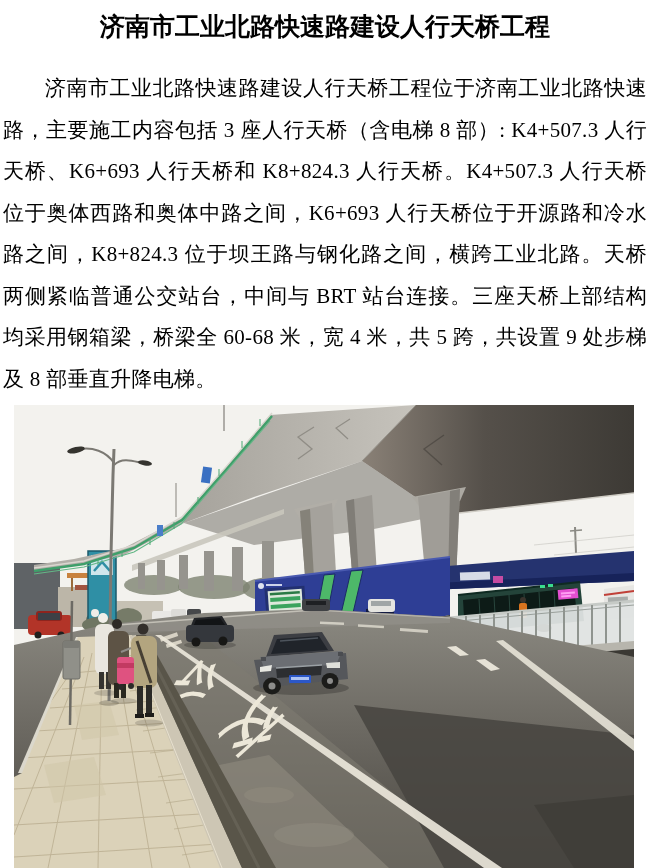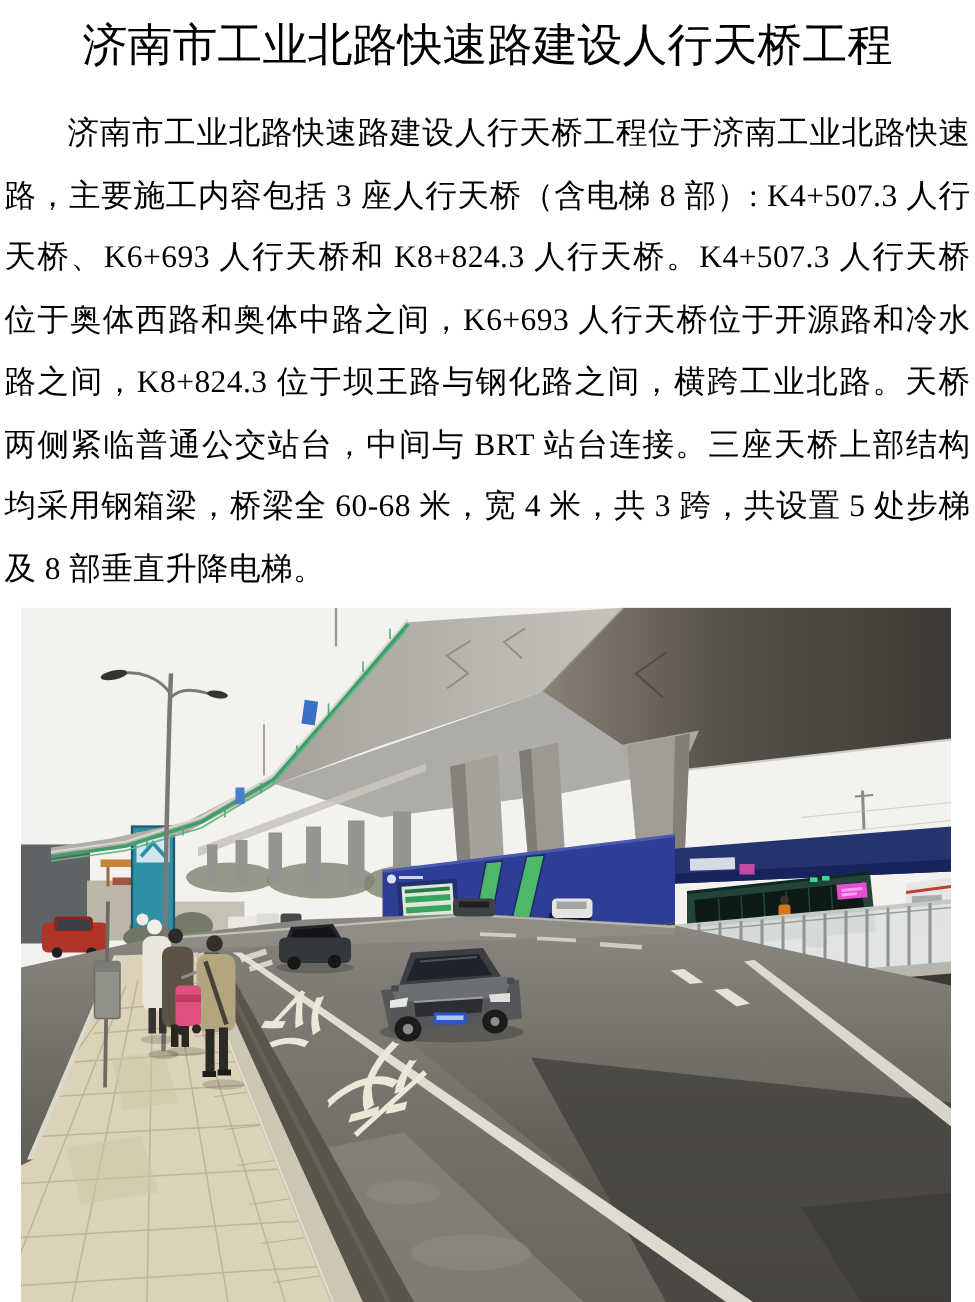--- a/index.html
+++ b/index.html
@@ -1,33 +1,33 @@
 <!DOCTYPE html>
 <html><head>
 <meta charset="utf-8">
 <style>
   html,body{margin:0;padding:0;background:#ffffff;}
   .page{position:relative;width:650px;height:868px;background:#ffffff;overflow:hidden;
         font-family:"Liberation Serif","DejaVu Serif",serif;color:#000;}
   .doc-title{position:absolute;top:10px;left:0;width:650px;text-align:center;
-        font-size:30px;font-weight:normal;letter-spacing:0px;white-space:nowrap;}
+        font-size:25px;font-weight:bold;letter-spacing:0px;white-space:nowrap;}
   .doc-body{position:absolute;top:68px;left:3px;width:644px;
         font-size:21px;line-height:41.5px;text-align:justify;text-justify:inter-ideograph;
         text-indent:2em;letter-spacing:0.3px;}
   .photo{position:absolute;top:405px;left:14px;width:620px;height:463px;overflow:hidden;}
   .photo svg{display:block;}
 </style>
 </head>
 <body>
 
 <div class="page">
 
   <div class="doc-title">济南市工业北路快速路建设人行天桥工程</div>
 
-  <div class="doc-body">济南市工业北路快速路建设人行天桥工程位于济南工业北路快速路，主要施工内容包括 3 座人行天桥（含电梯 8 部）: K4+507.3 人行天桥、K6+693 人行天桥和 K8+824.3 人行天桥。K4+507.3 人行天桥位于奥体西路和奥体中路之间，K6+693 人行天桥位于开源路和冷水路之间，K8+824.3 位于坝王路与钢化路之间，横跨工业北路。天桥两侧紧临普通公交站台，中间与 BRT 站台连接。三座天桥上部结构均采用钢箱梁，桥梁全 60-68 米，宽 4 米，共 3 跨，共设置 5 处步梯及 8 部垂直升降电梯。</div>
+  <div class="doc-body">济南市工业北路快速路建设人行天桥工程位于济南工业北路快速路，主要施工内容包括 3 座人行天桥（含电梯 8 部）: K4+507.3 人行天桥、K6+693 人行天桥和 K8+824.3 人行天桥。K4+507.3 人行天桥位于奥体西路和奥体中路之间，K6+693 人行天桥位于开源路和冷水路之间，K8+824.3 位于坝王路与钢化路之间，横跨工业北路。天桥两侧紧临普通公交站台，中间与 BRT 站台连接。三座天桥上部结构均采用钢箱梁，桥梁全 60-68 米，宽 4 米，共 5 跨，共设置 9 处步梯及 8 部垂直升降电梯。</div>
 
   <div class="photo">
     <svg width="620" height="463" viewBox="0 0 620 463" xmlns="http://www.w3.org/2000/svg">
       <defs>
         <linearGradient id="soffitGrad" x1="0" y1="0" x2="1" y2="0">
           <stop offset="0" stop-color="#8a8177"></stop>
             <stop offset="0.45" stop-color="#55504a"></stop>
             <stop offset="1" stop-color="#3d3a35"></stop>
         </linearGradient>
         <linearGradient id="fasciaGrad" x1="0" y1="0" x2="1" y2="0">

